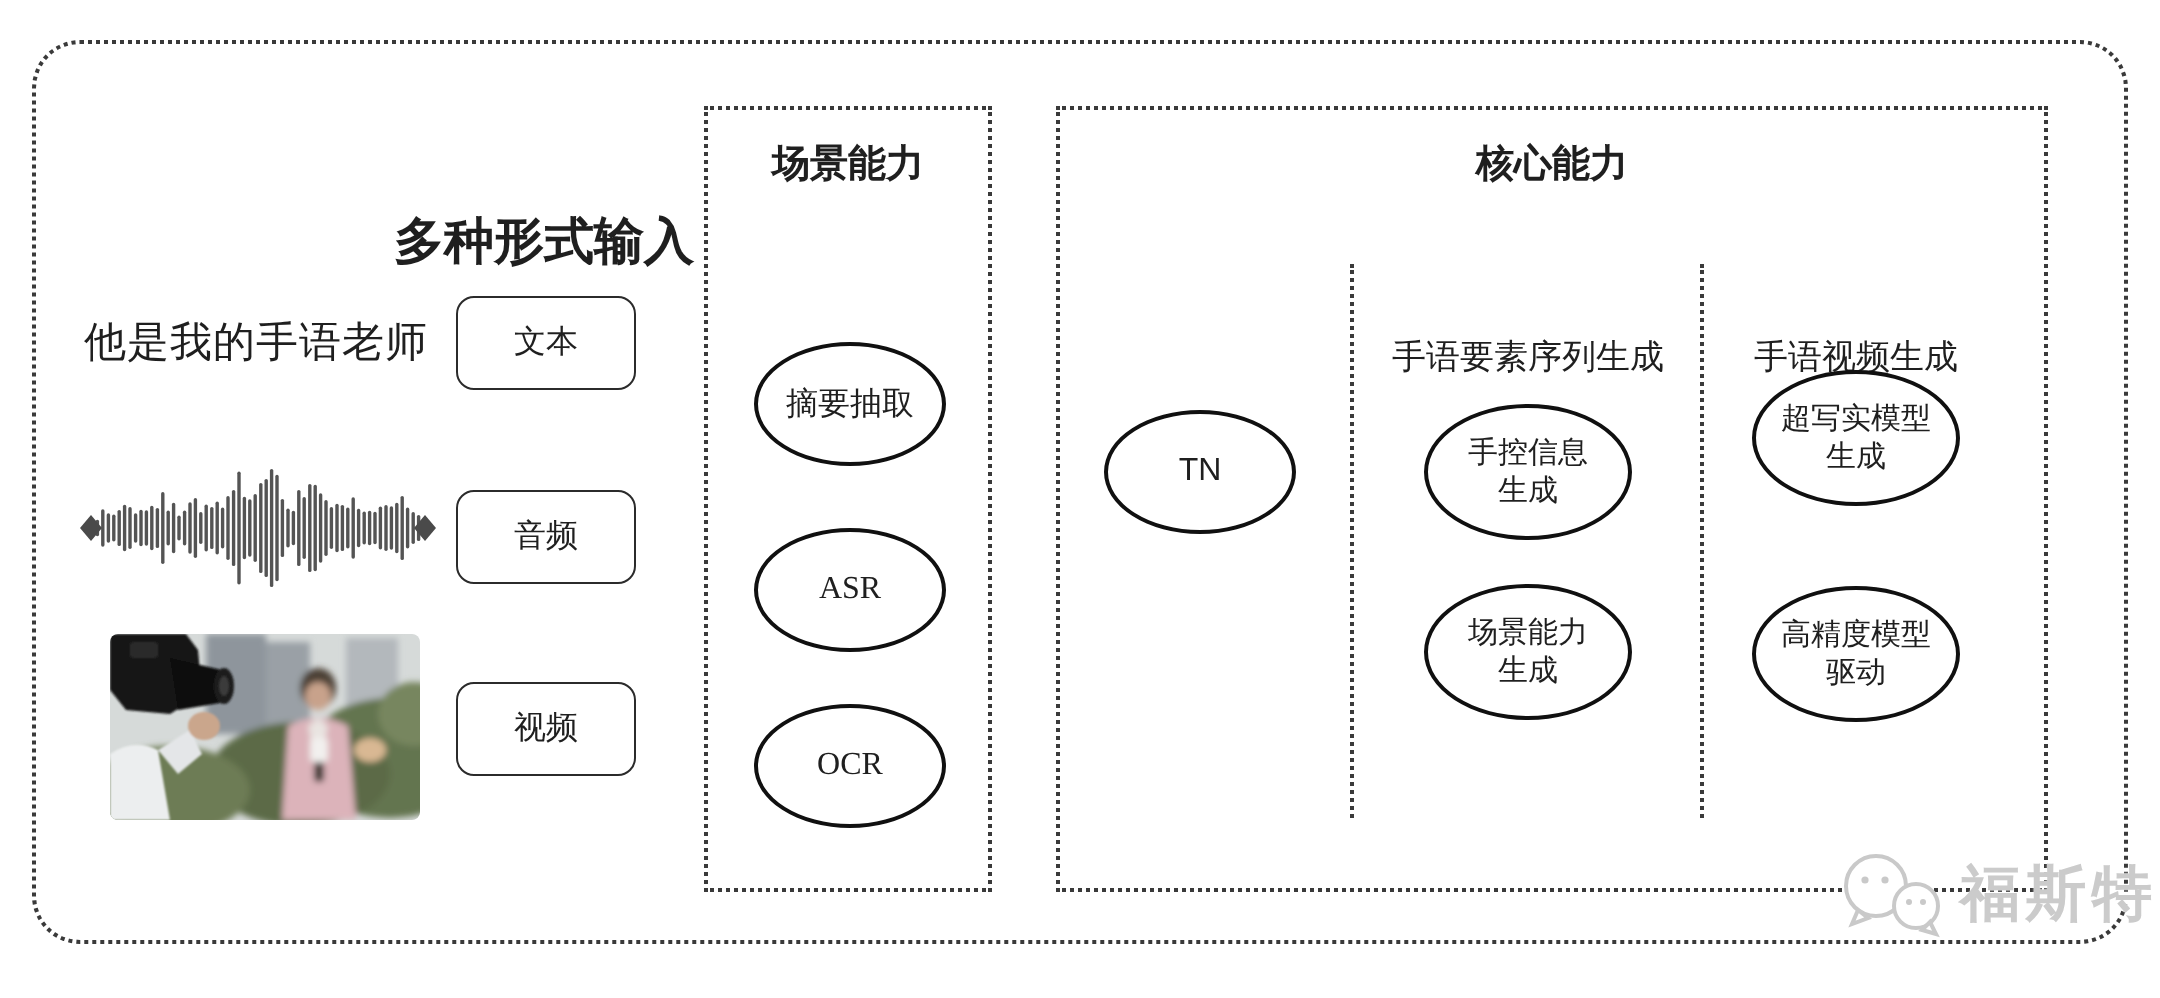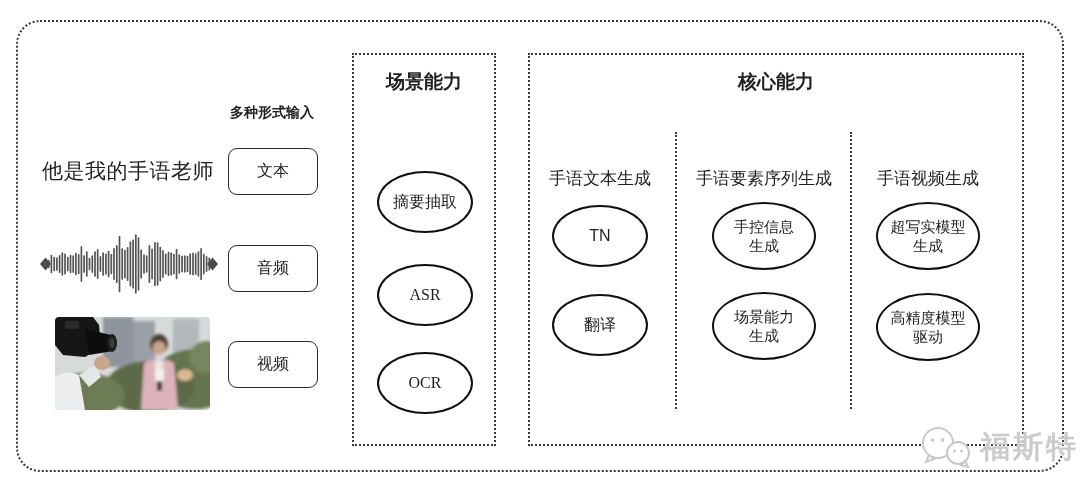--- a/index.html
+++ b/index.html
@@ -2,21 +2,21 @@
 <html><head>
 <meta charset="utf-8">
 <style>
   html,body{margin:0;padding:0;background:#ffffff;}
   body{font-family:"Liberation Sans","DejaVu Sans",sans-serif;color:#1f1f1f;}
   .canvas{position:relative;width:1080px;height:499px;background:#ffffff;overflow:hidden;}
   .outer{position:absolute;left:16px;top:20px;width:1044px;height:448px;
          border:2px dotted #3a3a3a;border-radius:24px;}
   
   .input-header{position:absolute;left:272px;top:104px;transform:translateX(-50%);
-                font-size:14px;font-weight:700;white-space:nowrap;}
+                font-size:25px;font-weight:700;white-space:nowrap;}
   .sample-text{position:absolute;left:42px;top:157px;font-size:21px;white-space:nowrap;letter-spacing:.5px;}
   .waveform{position:absolute;left:40px;top:231px;}
   .photo{position:absolute;left:55px;top:317px;width:155px;height:93px;border-radius:4px;}
   .input-box{position:absolute;left:228px;width:88px;height:45px;border:1.5px solid #2b2b2b;
              border-radius:9px;display:flex;align-items:center;justify-content:center;
              font-size:16px;background:#fff;}
   
   .dash-box{position:absolute;top:53px;height:389px;border:2px dotted #3a3a3a;background:#fff;}
   .scene-box{left:352px;width:140px;font-family:Liberation Serif, serif;}
   .core-box{left:528px;width:492px;}
@@ -181,49 +181,42 @@
     <div class="node" style="left:71px;top:328px">
       <span>OCR</span>
     </div>
   </div>
 
   <div class="dash-box core-box">
     <div class="box-title">核心能力</div>
     <div class="v-divider" style="left:145px"></div>
     <div class="v-divider" style="left:320px"></div>
 
-    <div class="col-header" style="left:70px">手语文本生成</div>
     <div class="col-header" style="left:234px">手语要素序列生成</div>
     <div class="col-header" style="left:398px">手语视频生成</div>
 
     <div class="node" style="left:70px;top:181px">
       <div class="node-lines">
         <span>TN</span>
         <span></span>
       </div>
     </div>
-    <div class="node" style="left:70px;top:270px">
-      <div class="node-lines">
-        <span>翻译</span>
-        <span></span>
-      </div>
-    </div>
     <div class="node big" style="left:234px;top:181px">
       <div class="node-lines">
         <span>手控信息</span>
         <span>生成</span>
       </div>
     </div>
     <div class="node big" style="left:234px;top:271px">
       <div class="node-lines">
         <span>场景能力</span>
         <span>生成</span>
       </div>
     </div>
-    <div class="node big" style="left:398px;top:181px">
+    <div class="node big" style="left:398px;top:164px">
       <div class="node-lines">
         <span>超写实模型</span>
         <span>生成</span>
       </div>
     </div>
     <div class="node big" style="left:398px;top:272px">
       <div class="node-lines">
         <span>高精度模型</span>
         <span>驱动</span>
       </div>

